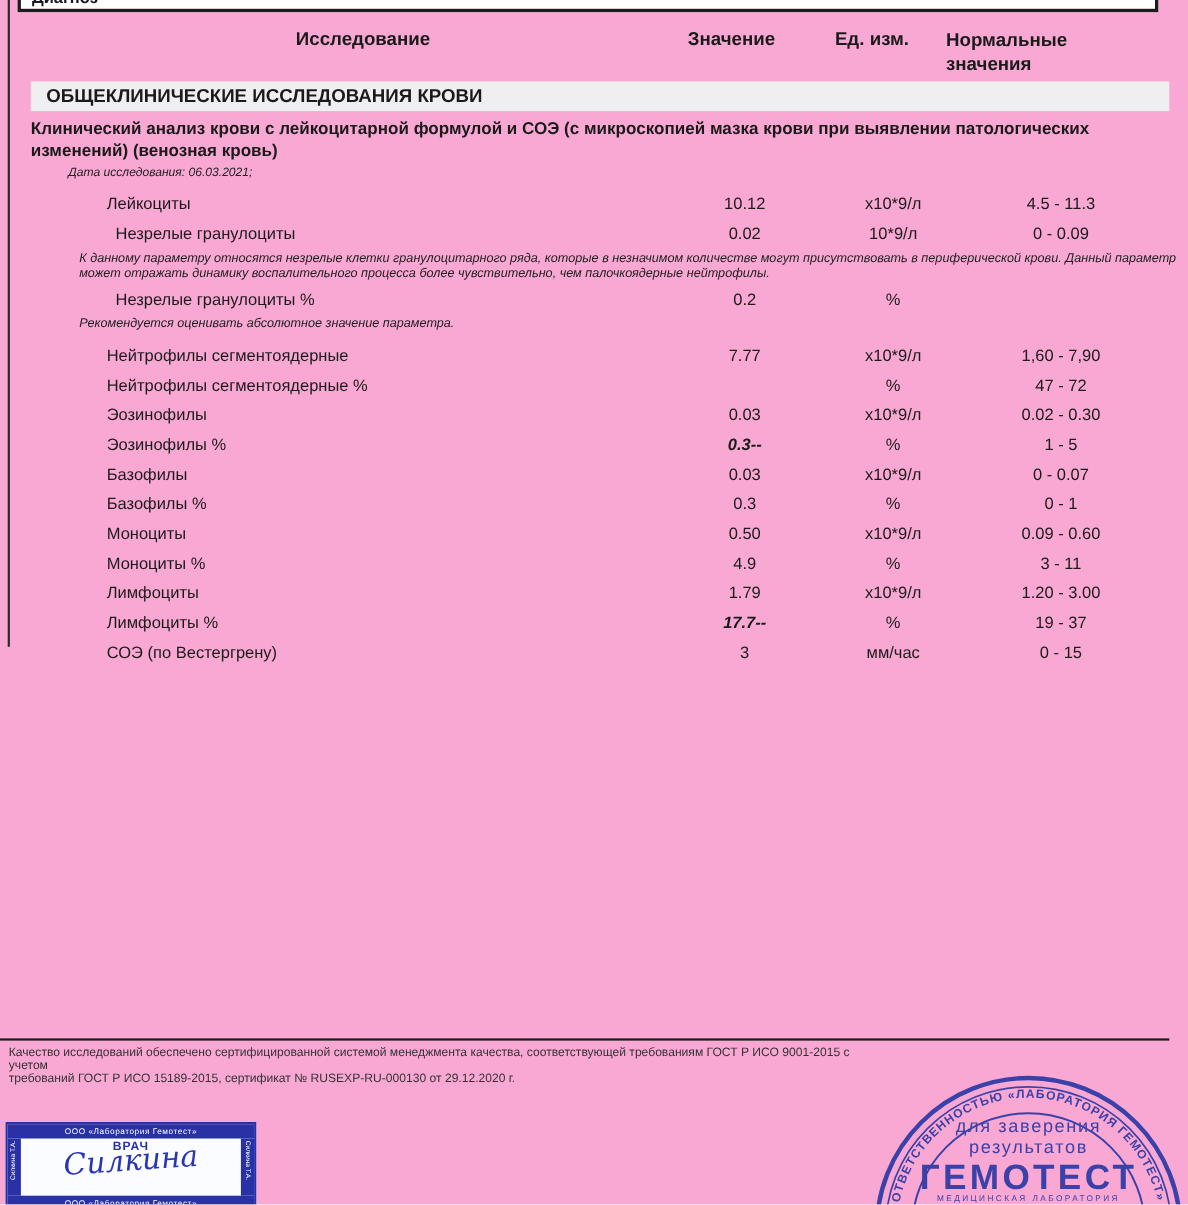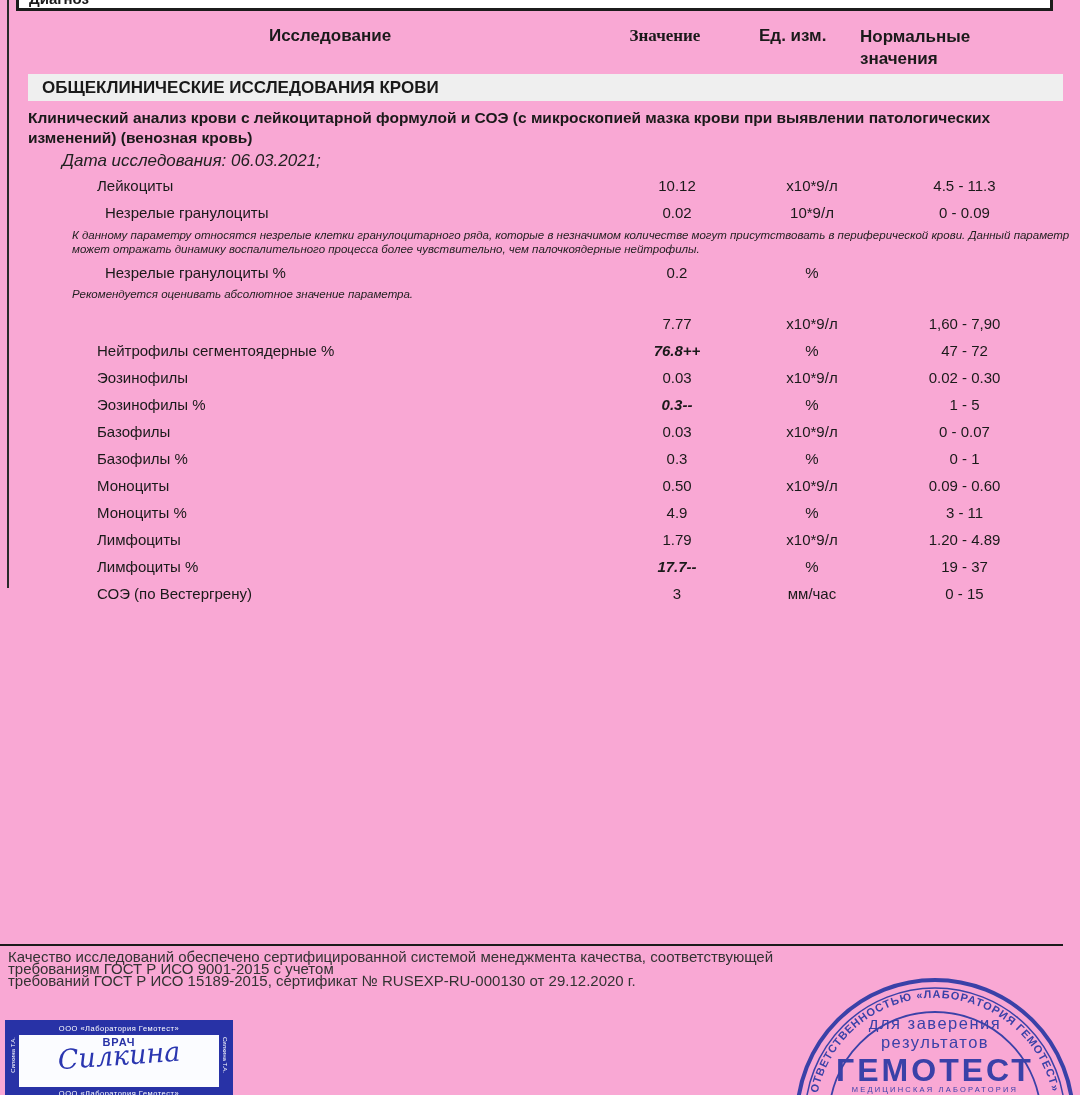--- a/index.html
+++ b/index.html
@@ -5,43 +5,43 @@
   html,body{margin:0;padding:0;background:#ffffff;}
   .page{position:relative;width:1080px;height:1095px;background:#f9a8d4;overflow:hidden;
         font-family:"Liberation Sans",sans-serif;color:#1a1a1a;}
   .left-rule{position:absolute;left:7px;top:0;width:2px;height:588px;background:#2a2a2a;}
   .diag-box{position:absolute;left:16px;top:-27px;width:1037px;height:38px;
             border:3px solid #1c1c1c;background:#fff;display:flex;align-items:flex-end;
             padding:0 0 1px 10px;font-weight:bold;font-size:15px;box-sizing:border-box;}
   
   .th{position:absolute;font-weight:bold;font-size:17px;}
   .th-name{left:85px;top:26px;width:490px;text-align:center;}
-  .th-val{left:575px;top:26px;width:180px;text-align:center;font-family:Liberation Serif, serif;}
+  .th-val{left:575px;top:26px;width:180px;text-align:center;}
   .th-unit{left:759px;top:26px;width:120px;}
   .th-norm{left:860px;top:26px;width:158px;text-align:left;line-height:22px;}
   .section-band{position:absolute;left:28px;top:74px;width:1035px;height:27px;background:#efefef;
                 font-weight:bold;font-size:17px;line-height:27px;padding-left:14px;box-sizing:border-box;}
   .panel-title{position:absolute;left:28px;top:108px;width:1015px;font-weight:bold;
                font-size:15.5px;line-height:20px;}
-  .study-date{position:absolute;left:62px;top:151px;font-style:italic;font-size:17px;color:#222;}
+  .study-date{position:absolute;left:62px;top:151px;font-style:italic;font-size:11px;color:#222;}
   
   .rows{position:absolute;left:0;top:172px;width:1080px;padding-left:12px;}
   .trow{position:relative;height:27px;line-height:27px;font-size:15px;}
   .c-name{position:absolute;left:85px;}
   .c-name.indent{left:93px;}
   .c-val{position:absolute;left:575px;width:180px;text-align:center;}
   .c-val.flagged{font-weight:bold;font-style:italic;}
   .c-unit{position:absolute;left:740px;width:120px;text-align:center;}
   .c-norm{position:absolute;left:860px;width:185px;text-align:center;}
   .note{margin:3px 0 3px 60px;width:1000px;font-style:italic;font-size:11.5px;
         line-height:13.5px;color:#1e1e1e;}
   .note.single{margin:2px 0 8px 60px;}
   
   .footer-line{position:absolute;left:0;top:944px;width:1063px;height:2px;background:#1b1b1b;}
-  .quality{position:absolute;left:8px;top:951px;width:790px;font-size:15px;line-height:12px;color:#333;}
+  .quality{position:absolute;left:8px;top:951px;width:790px;font-size:11px;line-height:12px;color:#333;}
   
   :root{--stamp-blue:#2832a6;--seal-blue:#3a41a8;}
   .stamp{position:absolute;left:5px;top:1020px;width:228px;height:82px;
          border:2px solid var(--stamp-blue);background:#fbfcff;box-sizing:border-box;color:var(--stamp-blue);}
   .stamp-band{position:absolute;left:0;right:0;height:13px;background:var(--stamp-blue);
               color:#fff;font-size:7.5px;line-height:13px;text-align:center;letter-spacing:0.5px;
               white-space:nowrap;overflow:hidden;}
   .stamp-band.top{top:0;}
   .stamp-band.bottom{bottom:0;}
   .stamp-side{position:absolute;top:13px;bottom:13px;width:12px;background:var(--stamp-blue);
@@ -98,27 +98,27 @@
       </div>
       <div class="note">К данному параметру относятся незрелые клетки гранулоцитарного ряда, которые  в незначимом количестве могут присутствовать в периферической крови. Данный параметр может отражать динамику воспалительного процесса более чувствительно, чем палочкоядерные нейтрофилы.</div>
       <div class="trow">
         <div class="c-name indent">Незрелые гранулоциты %</div>
         <div class="c-val">0.2</div>
         <div class="c-unit">%</div>
         <div class="c-norm"></div>
       </div>
       <div class="note single">Рекомендуется оценивать абсолютное значение параметра.</div>
       <div class="trow">
+        <div class="c-name">Нейтрофилы сегментоядерные</div>
         <div class="c-val">7.77</div>
         <div class="c-unit">х10*9/л</div>
         <div class="c-norm">1,60 - 7,90</div>
       </div>
       <div class="trow">
         <div class="c-name">Нейтрофилы сегментоядерные %</div>
-        <div class="c-val flagged">76.8++</div>
         <div class="c-unit">%</div>
         <div class="c-norm">47 - 72</div>
       </div>
       <div class="trow">
         <div class="c-name">Эозинофилы</div>
         <div class="c-val">0.03</div>
         <div class="c-unit">х10*9/л</div>
         <div class="c-norm">0.02 - 0.30</div>
       </div>
       <div class="trow">
@@ -148,21 +148,21 @@
       <div class="trow">
         <div class="c-name">Моноциты %</div>
         <div class="c-val">4.9</div>
         <div class="c-unit">%</div>
         <div class="c-norm">3 - 11</div>
       </div>
       <div class="trow">
         <div class="c-name">Лимфоциты</div>
         <div class="c-val">1.79</div>
         <div class="c-unit">х10*9/л</div>
-        <div class="c-norm">1.20 - 4.89</div>
+        <div class="c-norm">1.20 - 3.00</div>
       </div>
       <div class="trow">
         <div class="c-name">Лимфоциты %</div>
         <div class="c-val flagged">17.7--</div>
         <div class="c-unit">%</div>
         <div class="c-norm">19 - 37</div>
       </div>
       <div class="trow">
         <div class="c-name">СОЭ (по Вестергрену)</div>
         <div class="c-val">3</div>

